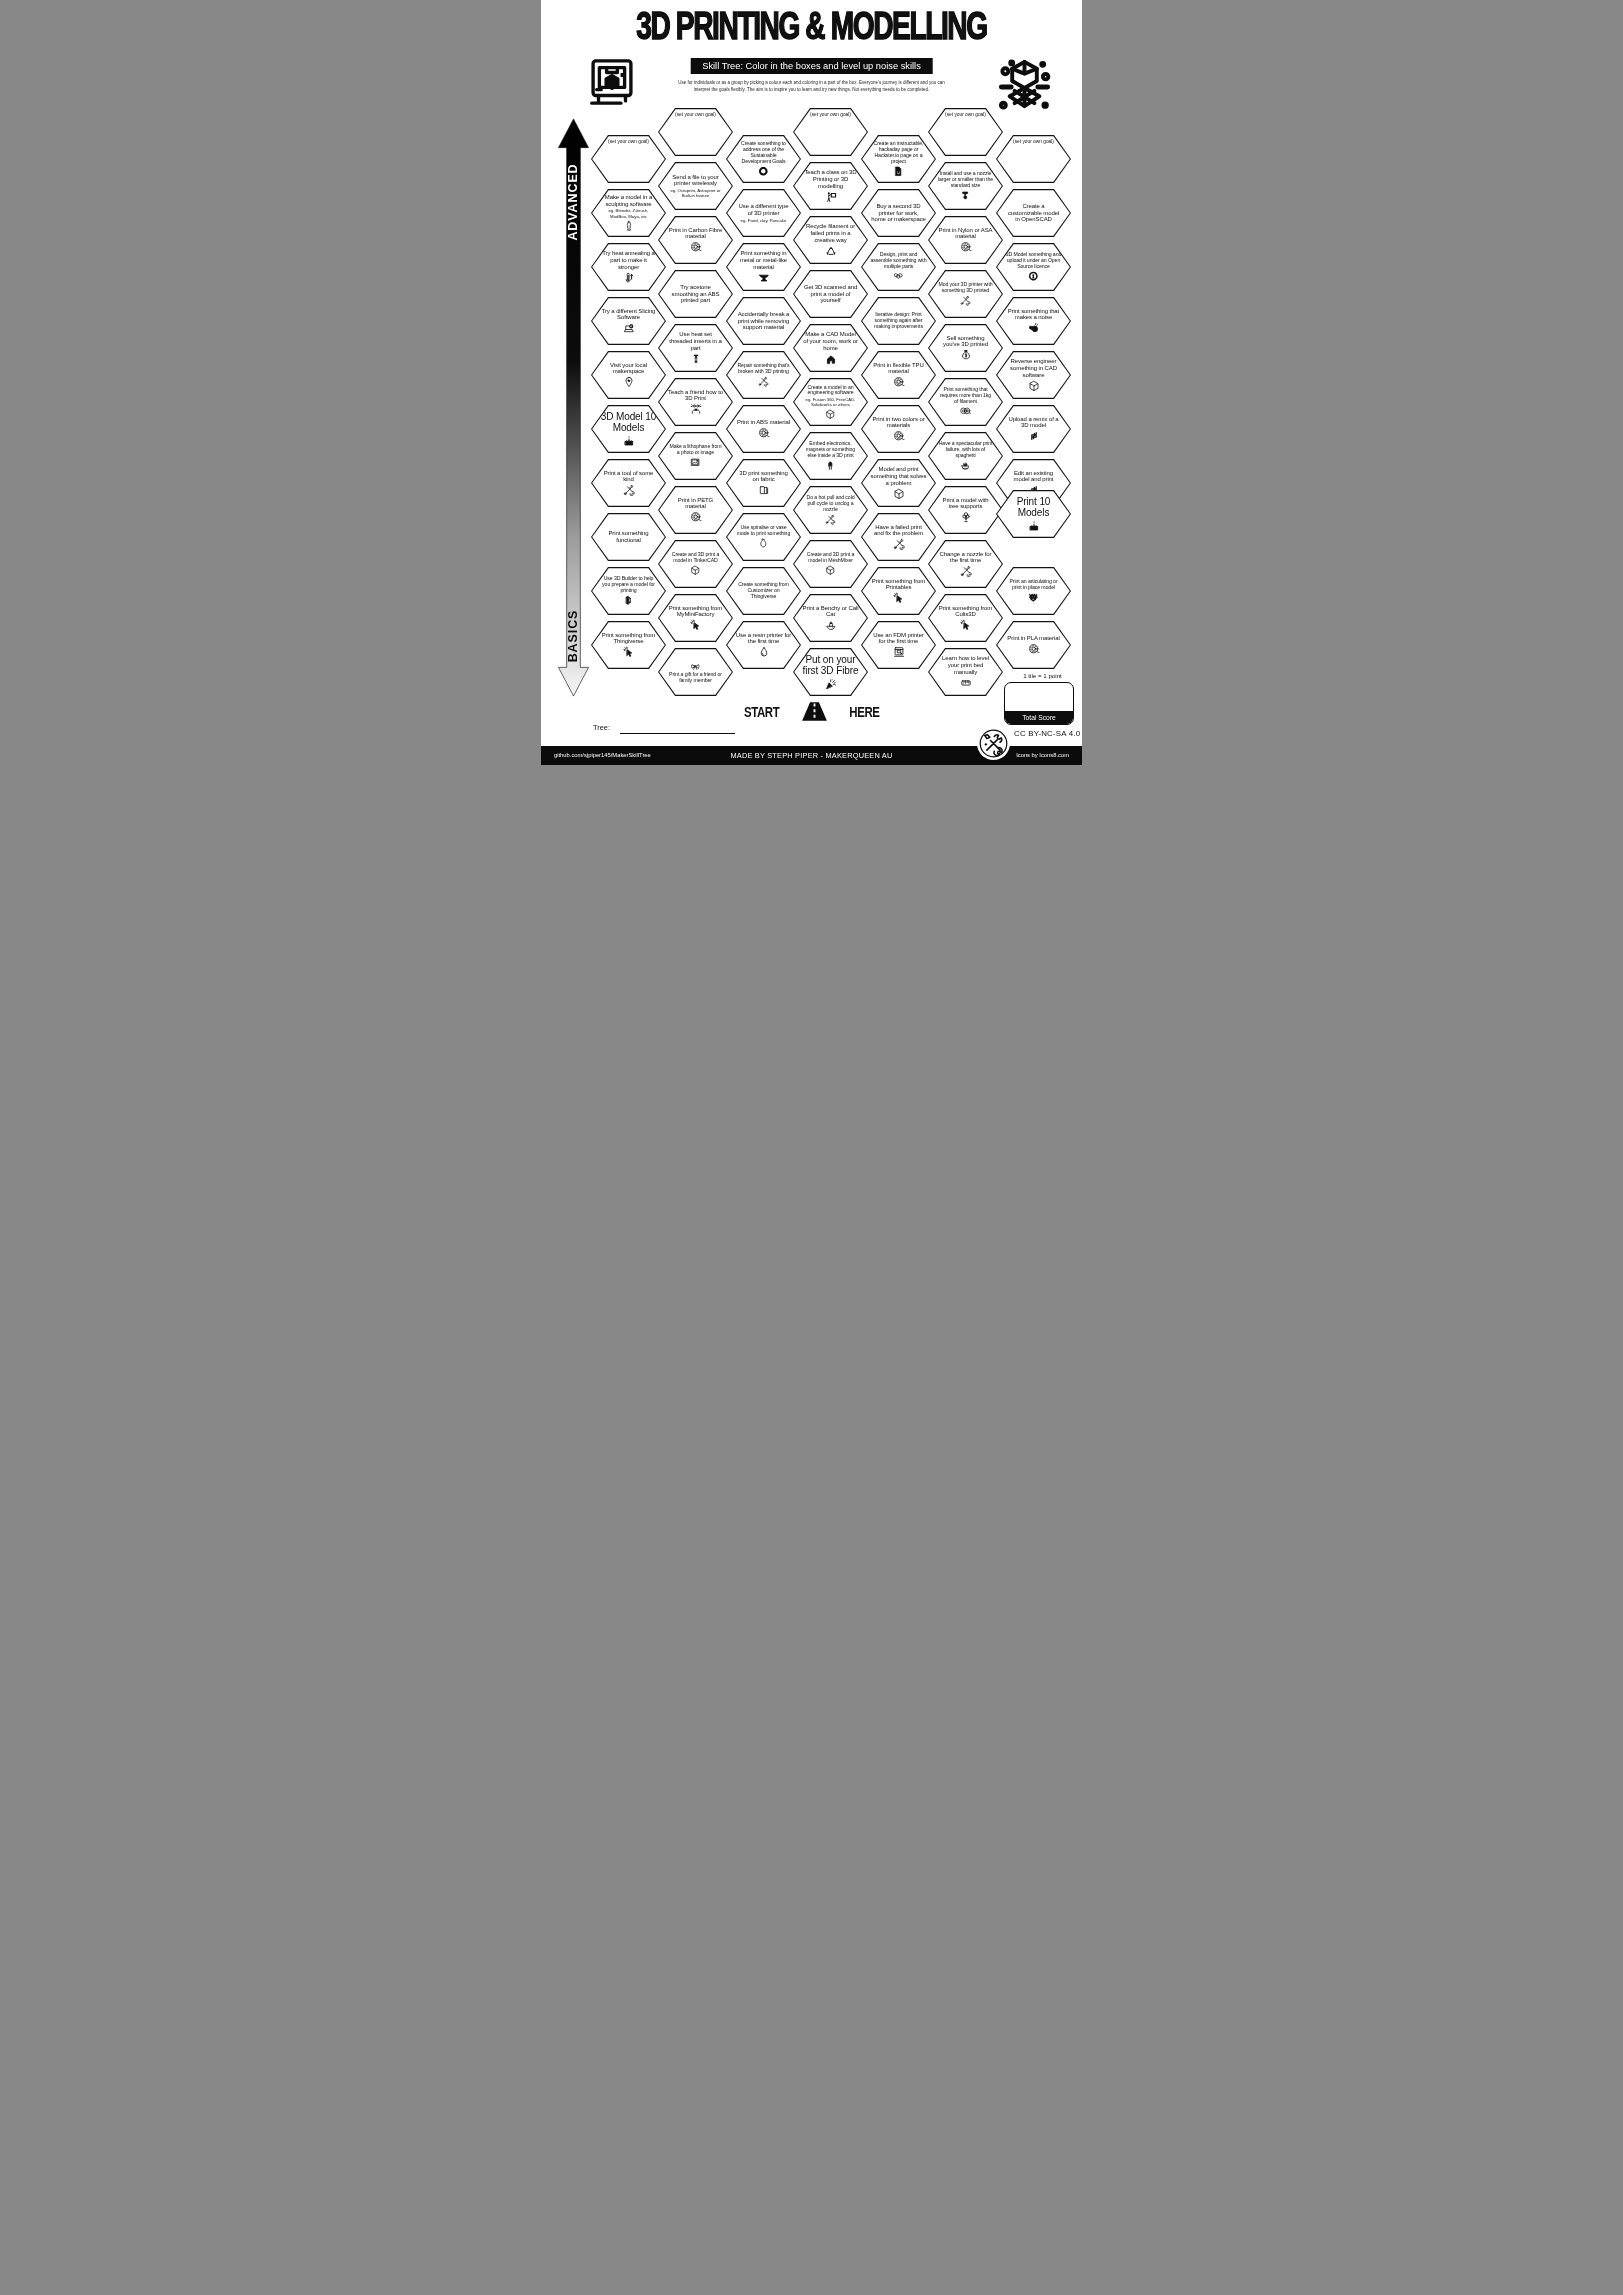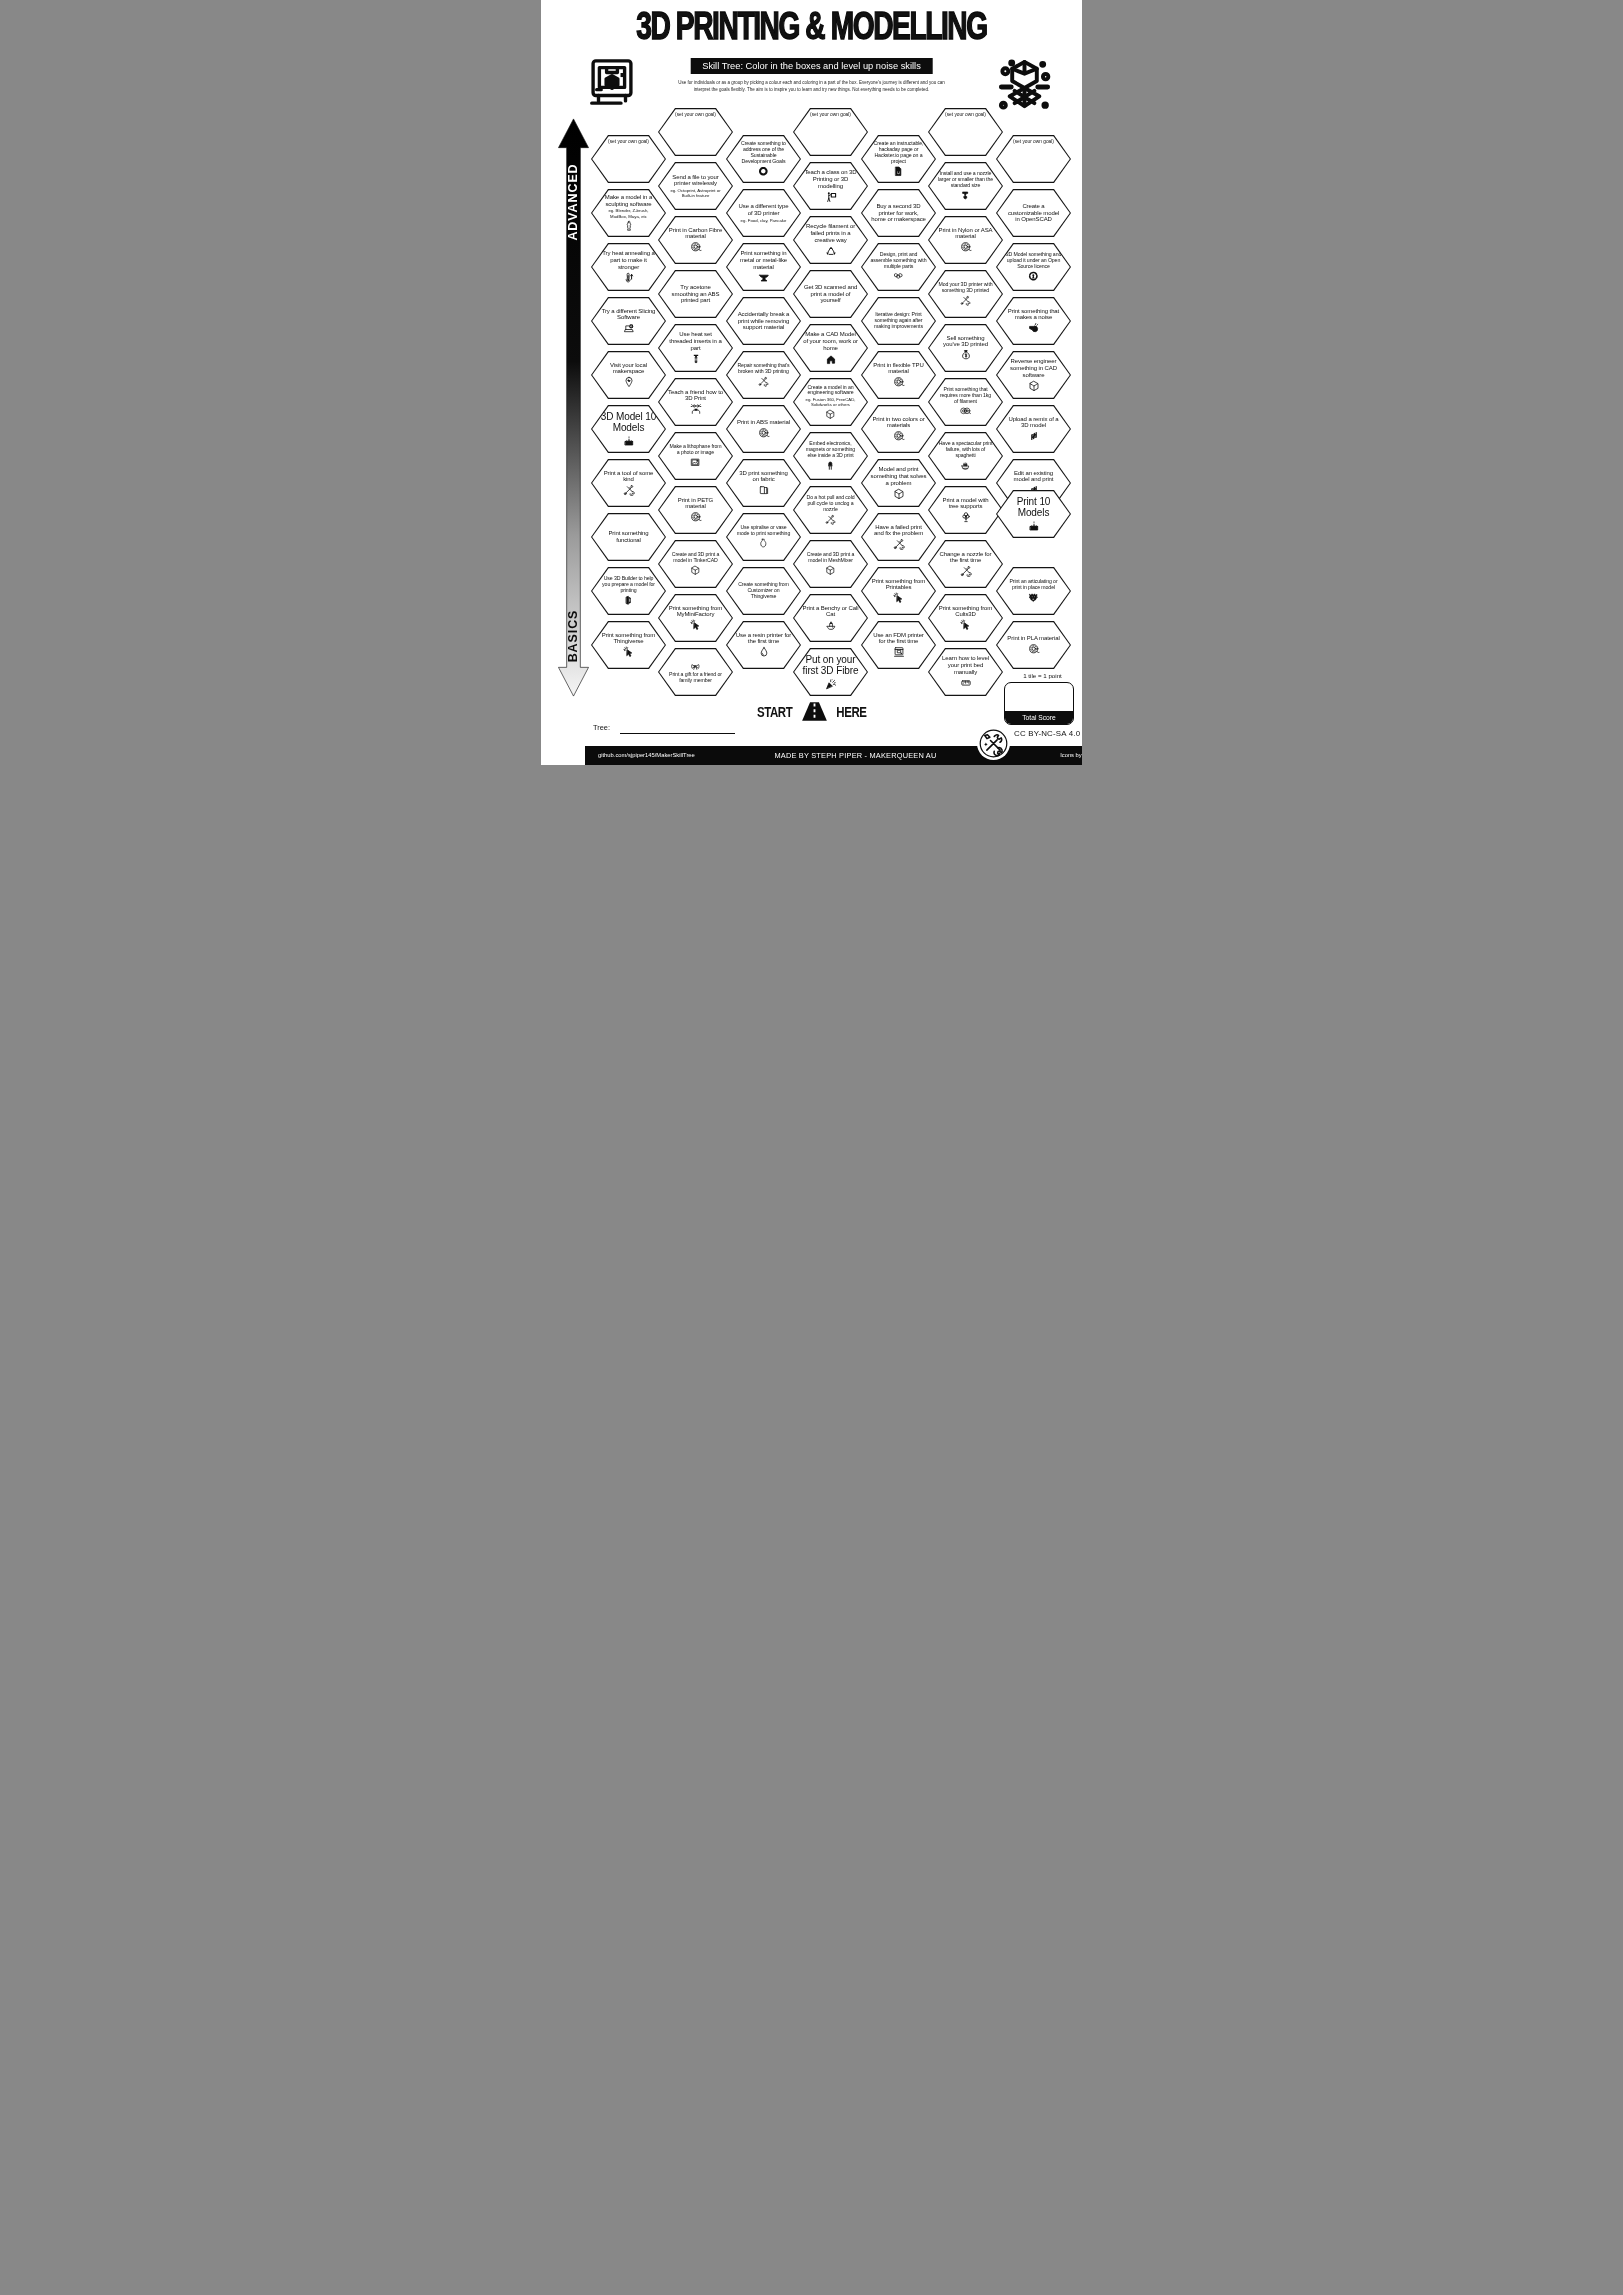--- a/index.html
+++ b/index.html
@@ -28,34 +28,34 @@
           clip-path:polygon(0% 50%,22.6% 0%,77.4% 0%,100% 50%,77.4% 100%,22.6% 100%);}
   .hex-label{font-size:6px;line-height:1.13;letter-spacing:-0.1px;max-width:59px;}
   .hex.sm .hex-label{font-size:5.2px;max-width:63px;}
   .hex.lg .hex-label{font-size:10px;}
   .hex-sub{font-size:4.3px;line-height:1.2;max-width:60px;}
   .hex.goal .hex-in{justify-content:flex-start;padding-top:3.2px;}
   .hex.goal .hex-label{font-size:4.8px;letter-spacing:0;}
   .hex-icon{display:block;line-height:0;margin-top:0.5px;}
   
   .start-banner{position:absolute;left:0;top:701px;width:100%;display:flex;align-items:center;
-                justify-content:center;gap:4px;}
+                justify-content:center;gap:17px;}
   .start-word{font-size:14px;font-weight:bold;letter-spacing:-0.5px;transform:scaleX(.82);}
   .tile-note{position:absolute;top:672px;left:467px;width:69px;text-align:center;font-size:6.2px;}
   .score-box{position:absolute;left:463px;top:682px;width:70px;height:43px;background:#fff;
              border:1.4px solid #0d0d0d;border-radius:7px;box-sizing:border-box;overflow:hidden;}
   .score-bar{position:absolute;left:0;right:0;bottom:0;height:13px;background:#0d0d0d;color:#fff;
              display:flex;align-items:center;justify-content:center;font-size:6.7px;}
   .name-row{position:absolute;left:52px;top:723px;font-size:7.4px;}
   .name-line{position:absolute;left:79px;top:733px;width:115px;border-bottom:1.1px solid #0d0d0d;}
   .license-badge{position:absolute;left:436px;top:727px;width:33px;height:33px;border-radius:50%;
                  background:#fff;z-index:3;display:flex;align-items:center;justify-content:center;}
   .license-text{position:absolute;left:473px;top:729px;font-size:7.9px;letter-spacing:0.2px;}
   .footer{position:absolute;left:0;bottom:0;width:100%;height:19.4px;background:#0b0b0b;color:#fff;
-          display:flex;align-items:center;z-index:2;margin-left:44px;}
+          display:flex;align-items:center;z-index:2;}
   .footer-left{font-size:5.8px;margin-left:13px;flex:1;}
   .footer-center{font-size:7.4px;letter-spacing:0.2px;text-align:center;flex:2;}
   .footer-right{font-size:5.8px;margin-right:13px;flex:1;text-align:right;}
 </style>
 </head>
 <body>
 
 <div class="page">
 
   <div class="title">3D PRINTING &amp; MODELLING</div>

